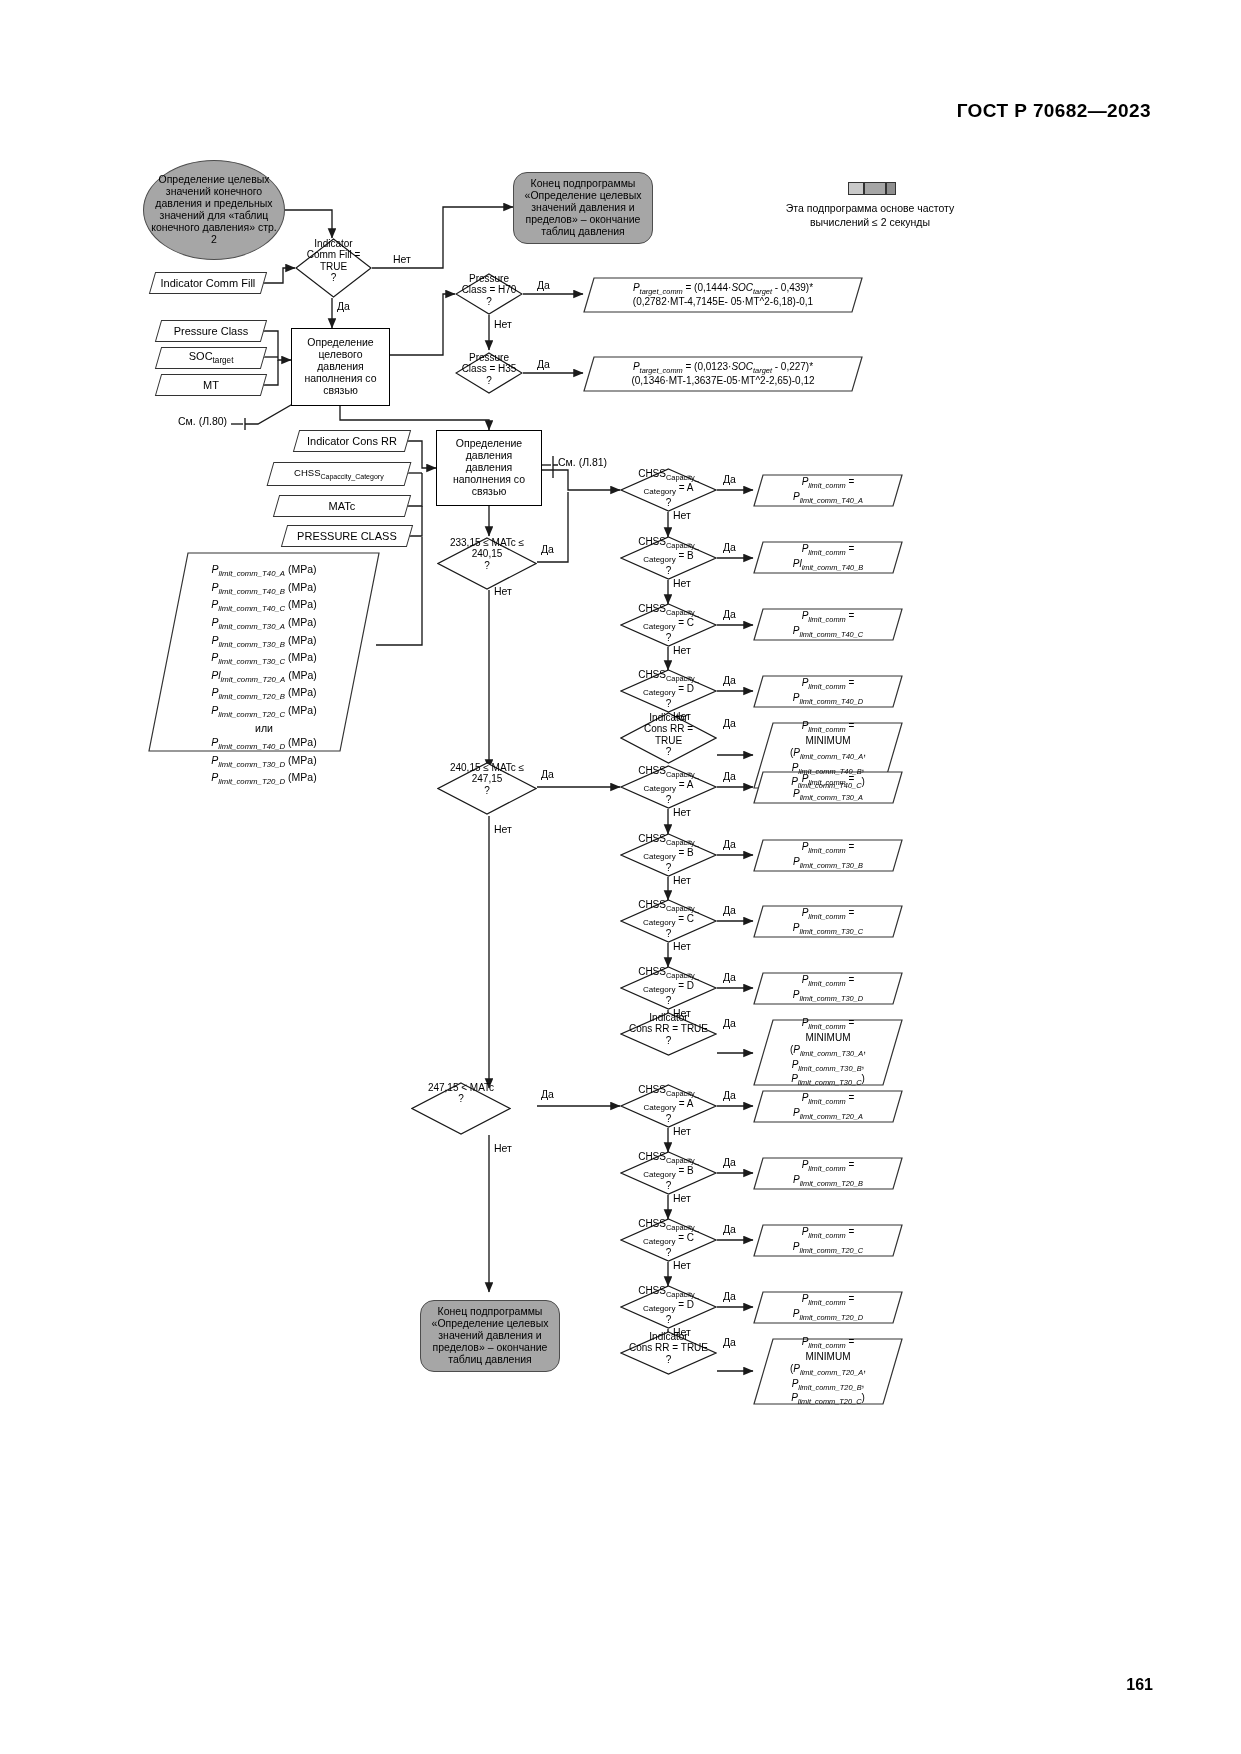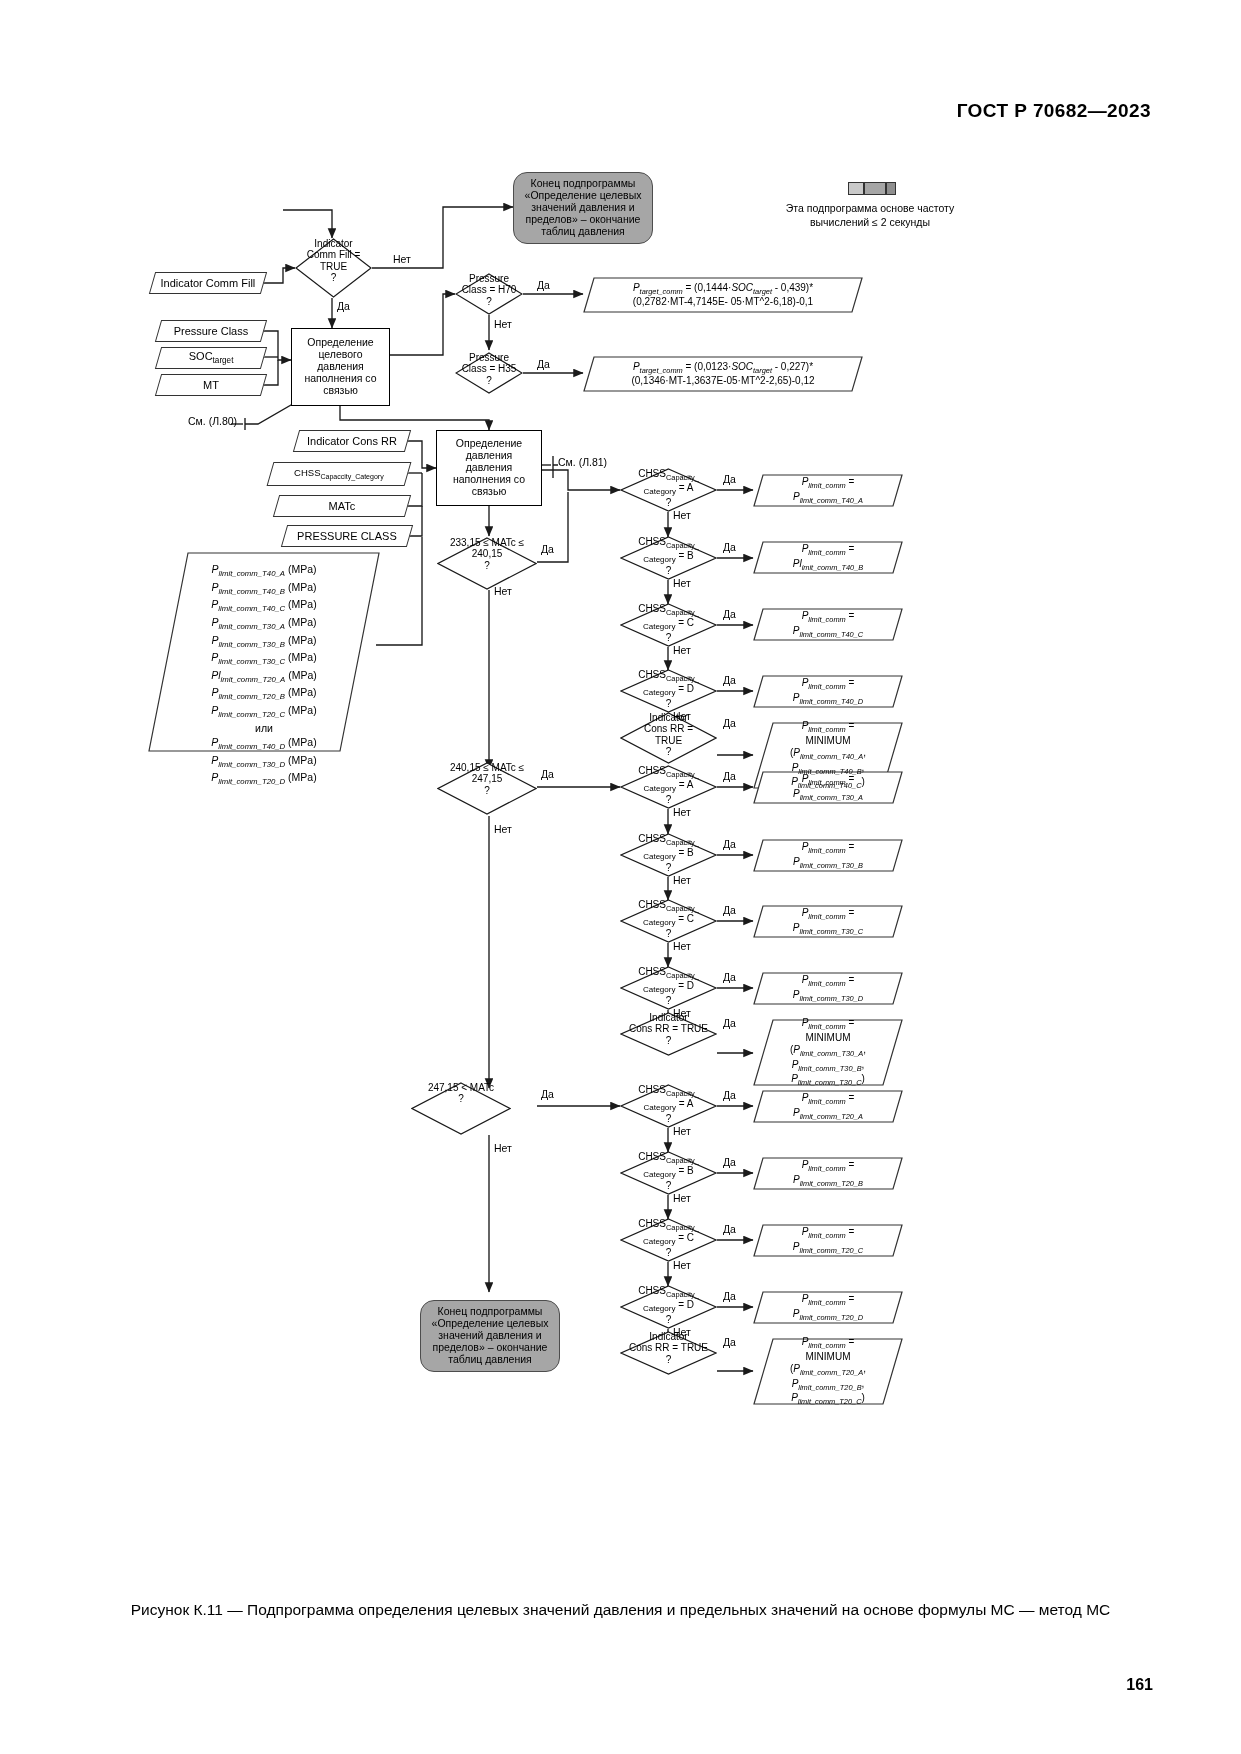--- a/index.html
+++ b/index.html
@@ -165,20 +165,23 @@
         <path d="M717,1307 L753,1307" marker-end="url(#ah)"></path>
         <path d="M668,1329 L668,1351" marker-end="url(#ah)"></path>
         <path d="M717,1371 L753,1371" marker-end="url(#ah)"></path>
 
         <path d="M489,1135 L489,1292" marker-end="url(#ah)"></path>
 
         <path d="M376,645 L422,645 L422,537"></path>
       </g>
     </svg>
 
+    <div class="node term ellipse" style="left:143px; top:160px; width:142px; height:100px;">
+      <span>Определение целевых значений конечного давления и предельных значений для «таблиц конечного давления» стр. 2</span>
+    </div>
 
     <div class="node term" style="left:513px; top:172px; width:140px; height:72px;">
       <span>Конец подпрограммы «Определение целевых значений давления и пределов» – окончание таблиц давления</span>
     </div>
 
     <div class="node term" style="left:420px; top:1300px; width:140px; height:72px;">
       <span>Конец подпрограммы «Определение целевых значений давления и пределов» – окончание таблиц давления</span>
     </div>
 
     <div class="legend-swatch" style="left:848px; top:182px;">
@@ -241,21 +244,21 @@
             <div><span class="it">P</span><sub class="it">limit_comm_T20_B</sub> (MPa)</div>
             <div><span class="it">P</span><sub class="it">limit_comm_T20_C</sub> (MPa)</div>
             <div>или</div>
             <div><span class="it">P</span><sub class="it">limit_comm_T40_D</sub> (MPa)</div>
             <div><span class="it">P</span><sub class="it">limit_comm_T30_D</sub> (MPa)</div>
             <div><span class="it">P</span><sub class="it">limit_comm_T20_D</sub> (MPa)</div>
           </div>
       </div>
     </div>
 
-    <div class="lbl" style="left:188px; top:415px;">См. (Л.80)</div>
+    <div class="lbl" style="left:178px; top:415px;">См. (Л.80)</div>
     <div class="lbl" style="left:558px; top:456px;">См. (Л.81)</div>
 
     <div id="decisions">
         <div class="node dec" style="left:295px; top:238px; width:77px; height:60px;">
           <svg class="dshape" viewBox="0 0 77 60">
             <polygon points="38.5,1 76,30 38.5,59 1,30" fill="#fff" stroke="#1a1a1a" stroke-width="1.2"></polygon>
           </svg>
           <div class="dtext">
             <div>Indicator<br>Comm Fill =<br>TRUE<br>?</div>
           </div>
@@ -623,15 +626,14 @@
         <div class="lbl" style="left:673px; top:1192px;">Нет</div>
         <div class="lbl" style="left:723px; top:1223px;">Да</div>
         <div class="lbl" style="left:673px; top:1259px;">Нет</div>
         <div class="lbl" style="left:723px; top:1290px;">Да</div>
         <div class="lbl" style="left:673px; top:1326px;">Нет</div>
         <div class="lbl" style="left:723px; top:1336px;">Да</div>
       </div>
 
   </div>
 
-  <div class="fig-caption">Рисунок К.11 — Подпрограмма определения целевых значений давления и предельных значений на основе формулы МС — метод МС</div>
   <div class="page-num">161</div>
 </div>
 
 </body></html>

